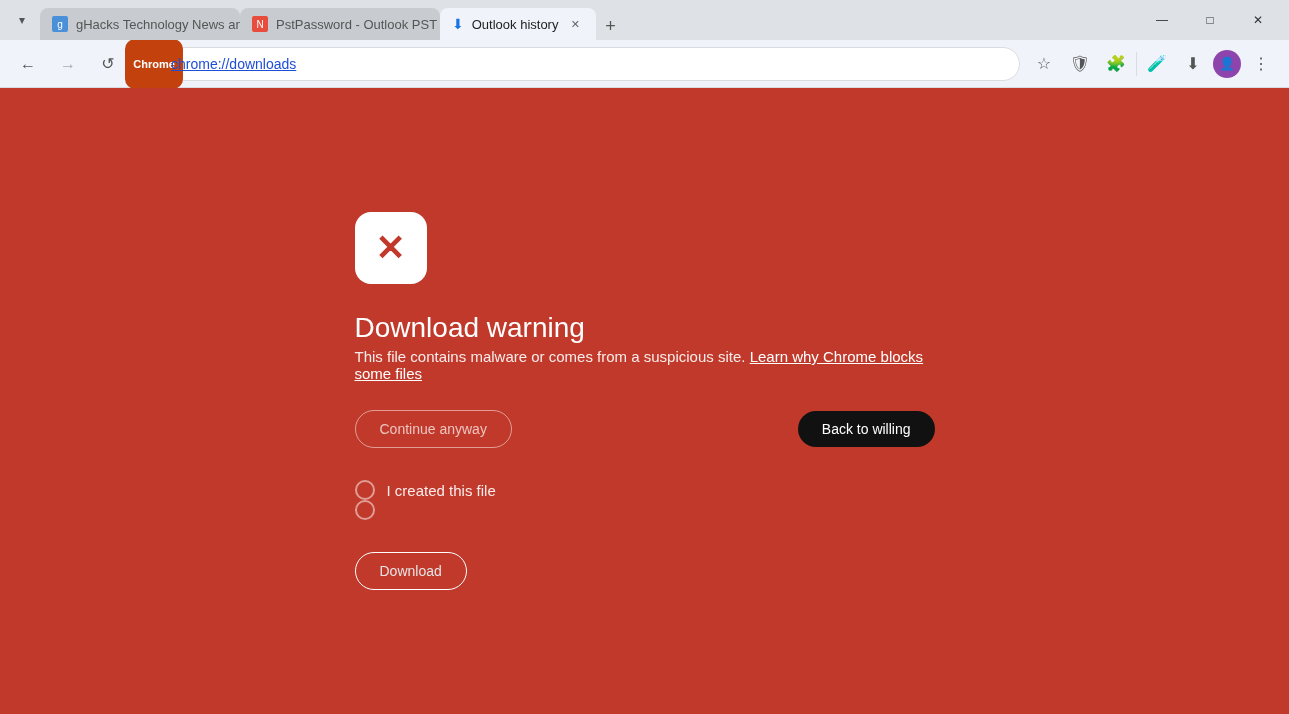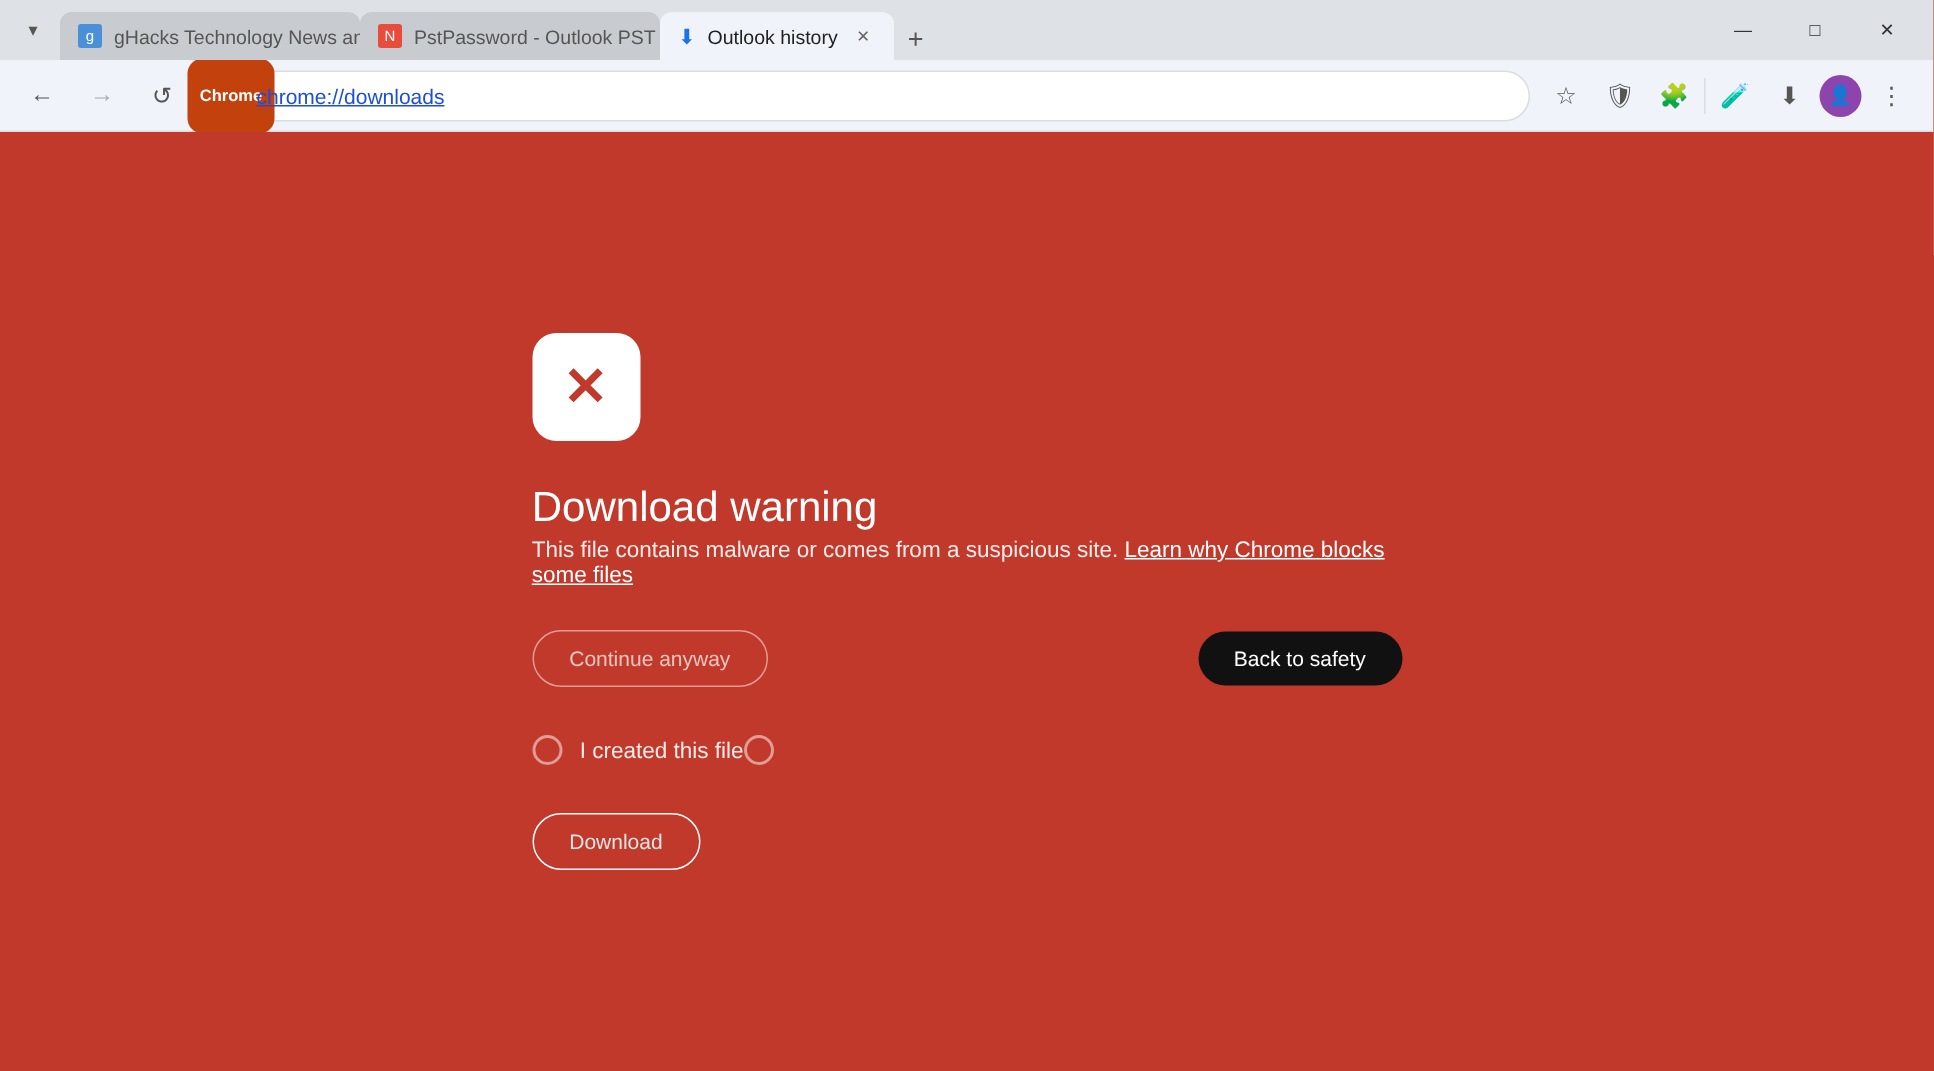--- a/index.html
+++ b/index.html
@@ -47,21 +47,21 @@
 
     .warning-title { font-size: 28px; color: white; font-weight: 400; margin-bottom: 4px; }
     .warning-desc { font-size: 15px; color: rgba(255,255,255,0.9); margin-bottom: 28px; }
     .warning-link { color: white; text-decoration: underline; cursor: pointer; }
 
     .btn-row { display: flex; align-items: center; gap: 16px; margin-bottom: 32px; }
     .btn-continue { background: transparent; border: 1.5px solid rgba(255,255,255,0.5); color: rgba(255,255,255,0.7); padding: 10px 24px; border-radius: 20px; font-size: 14px; cursor: pointer; }
     .btn-back { background: #111; color: white; padding: 10px 24px; border-radius: 20px; font-size: 14px; cursor: pointer; border: none; margin-left: auto; }
 
     .tell-us { font-size: 15px; color: white; margin-bottom: 16px; }
-    .radio-group { display: flex; flex-direction: row; margin-bottom: 32px; }
+    .radio-group { display: flex; flex-direction: column; margin-bottom: 32px; }
     .radio-item { display: flex; align-items: center; gap: 12px; cursor: pointer; }
     .radio-circle { width: 20px; height: 20px; border-radius: 50%; border: 2px solid rgba(255,255,255,0.5); background: transparent; flex-shrink: 0; }
     .radio-label { font-size: 15px; color: rgba(255,255,255,0.9); }
 
     .btn-download { background: transparent; border: 1.5px solid white; color: #e5e5e5; padding: 10px 24px; border-radius: 20px; font-size: 14px; cursor: pointer; font-weight: 500; }
   </style>
 </head>
 <body>
 
 <div class="browser-frame">
@@ -132,21 +132,21 @@
       <h1 class="warning-title">Download warning</h1>
 
       <p class="warning-desc">
         <span>This file contains malware or comes from a suspicious site.</span>
         <span> </span>
         <a class="warning-link">Learn why Chrome blocks some files</a>
       </p>
 
       <div class="btn-row">
         <button class="btn-continue">Continue anyway</button>
-        <button class="btn-back">Back to safety</button>
+        <button class="btn-back">Back to willing</button>
       </div>
 
 
       <div class="radio-group">
         <div class="radio-item">
           <div class="radio-circle"></div>
           <span class="radio-label">I created this file</span>
         </div>
         <div class="radio-item">
           <div class="radio-circle"></div>

